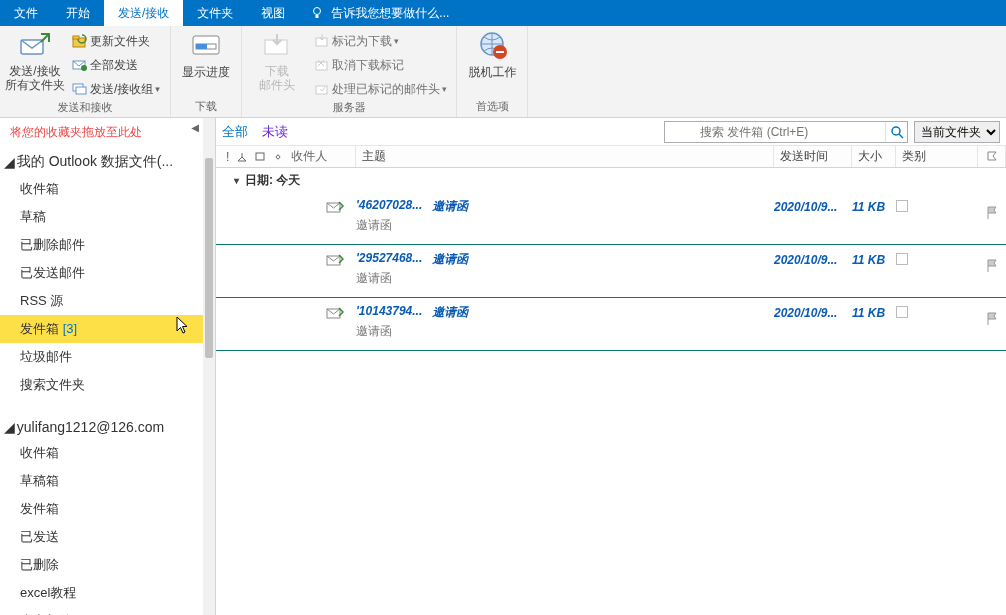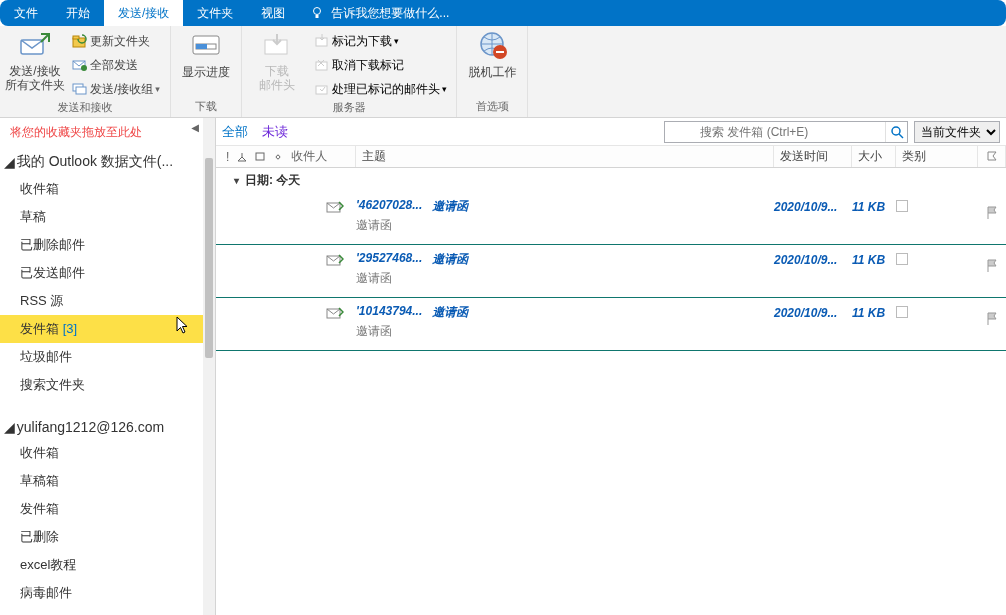--- a/index.html
+++ b/index.html
@@ -1,32 +1,32 @@
 <!DOCTYPE html>
 <html><head>
 <meta charset="utf-8">
 <style>
 * { margin: 0; padding: 0; box-sizing: border-box; font-family: "Microsoft YaHei", "Segoe UI", sans-serif; }
 body { width: 1006px; height: 615px; overflow: hidden; background: #fff; font-size: 12px; }
 
 
-.tabs { display: flex; height: 26px; background: #0173c7; color: #fff; align-items: stretch; border-radius: 8px; }
+.tabs { display: flex; height: 26px; background: #0173c7; color: #fff; align-items: stretch; }
 .tab { padding: 0 14px; display: flex; align-items: center; cursor: default; }
 .tab.active { background: #fff; color: #0173c7; }
 .tell-me { display: flex; align-items: center; gap: 6px; color: #fff; padding: 0 10px; }
 
 .ribbon { display: flex; height: 92px; background: #f3f3f3; border-bottom: 1px solid #d4d4d4; }
 .group { display: flex; flex-direction: column; padding: 2px 6px 0 6px; border-right: 1px solid #e1e1e1; }
 .group-body { flex: 1; display: flex; align-items: flex-start; gap: 4px; }
 .group-label { height: 18px; text-align: center; color: #666; font-size: 11px; }
 .big-btn { display: flex; flex-direction: column; align-items: center; justify-content: flex-start; width: 58px; padding-top: 2px; gap: 2px; color: #444; }
 .big-btn.disabled { color: #b8b8b8; }
 .small-col { display: flex; flex-direction: column; gap: 2px; padding-top: 2px; }
 .small-btn { display: flex; align-items: center; gap: 2px; height: 22px; padding: 0 4px; color: #444; white-space: nowrap; }
-.small-btn.disabled { color: #000000; }
+.small-btn.disabled { color: #737373; }
 .ico { display: inline-flex; width: 16px; height: 16px; align-items: center; justify-content: center; }
 .ico.lg { width: 32px; height: 32px; }
 
 
 .body { display: flex; height: calc(615px - 26px - 92px); }
 .nav { width: 216px; border-right: 1px solid #d4d4d4; display: flex; position: relative; }
 .nav-inner { flex: 1; overflow: hidden; }
 .nav-scroll { width: 12px; background: #f1f1f1; position: relative; }
 .nav-scroll .thumb { position: absolute; left: 2px; width: 8px; top: 40px; height: 200px; background: #c1c1c1; border-radius: 2px; }
 .collapse { position: absolute; top: 4px; right: 16px; color: #666; font-size: 10px; }
@@ -253,20 +253,21 @@
 
       <div style="height:14px"></div>
 
       <div class="acct">
         <span class="tw">◢</span>
         <span>yulifang1212@126.com</span>
       </div>
       <div class="folder">收件箱</div>
       <div class="folder">草稿箱</div>
       <div class="folder">发件箱</div>
+      <div class="folder">已发送</div>
       <div class="folder">已删除</div>
       <div class="folder">excel教程</div>
       <div class="folder">病毒邮件</div>
 
     </div>
     <div class="nav-scroll">
         <div class="thumb"></div>
       </div>
 
     <svg class="cursor" style="left:176px;top:198px" width="14" height="20" viewBox="0 0 14 20">

